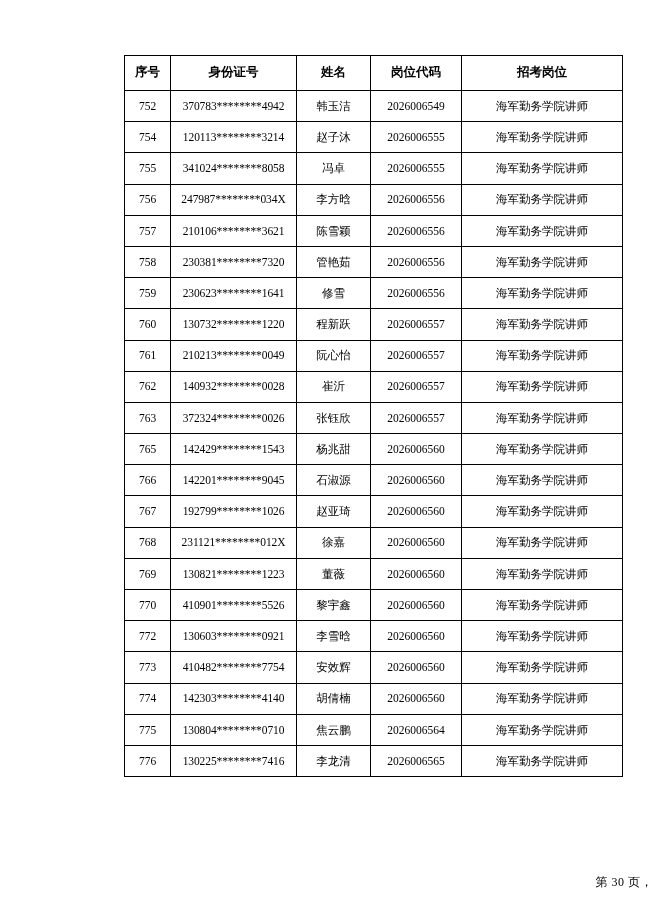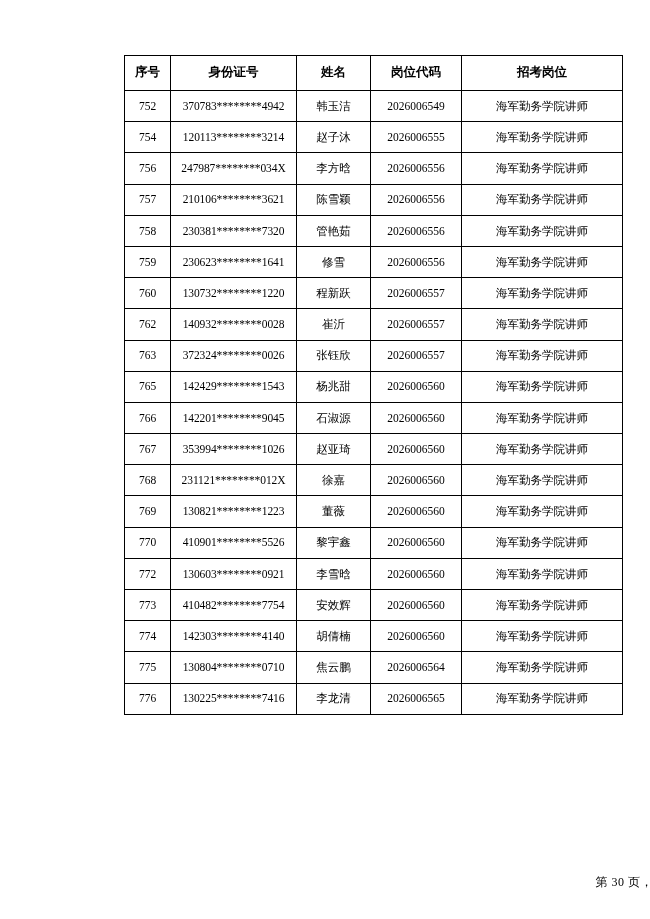--- a/index.html
+++ b/index.html
@@ -101,20 +101,27 @@
           <td class="post">海军勤务学院讲师</td>
         </tr>
         <tr>
           <td class="seq">754</td>
           <td class="idnum">120113********3214</td>
           <td class="name">赵子沐</td>
           <td class="code">2026006555</td>
           <td class="post">海军勤务学院讲师</td>
         </tr>
         <tr>
+          <td class="seq">755</td>
+          <td class="idnum">341024********8058</td>
+          <td class="name">冯卓</td>
+          <td class="code">2026006555</td>
+          <td class="post">海军勤务学院讲师</td>
+        </tr>
+        <tr>
           <td class="seq">756</td>
           <td class="idnum">247987********034X</td>
           <td class="name">李方晗</td>
           <td class="code">2026006556</td>
           <td class="post">海军勤务学院讲师</td>
         </tr>
         <tr>
           <td class="seq">757</td>
           <td class="idnum">210106********3621</td>
           <td class="name">陈雪颖</td>
@@ -136,20 +143,27 @@
           <td class="post">海军勤务学院讲师</td>
         </tr>
         <tr>
           <td class="seq">760</td>
           <td class="idnum">130732********1220</td>
           <td class="name">程新跃</td>
           <td class="code">2026006557</td>
           <td class="post">海军勤务学院讲师</td>
         </tr>
         <tr>
+          <td class="seq">761</td>
+          <td class="idnum">210213********0049</td>
+          <td class="name">阮心怡</td>
+          <td class="code">2026006557</td>
+          <td class="post">海军勤务学院讲师</td>
+        </tr>
+        <tr>
           <td class="seq">762</td>
           <td class="idnum">140932********0028</td>
           <td class="name">崔沂</td>
           <td class="code">2026006557</td>
           <td class="post">海军勤务学院讲师</td>
         </tr>
         <tr>
           <td class="seq">763</td>
           <td class="idnum">372324********0026</td>
           <td class="name">张钰欣</td>
@@ -165,21 +179,21 @@
         </tr>
         <tr>
           <td class="seq">766</td>
           <td class="idnum">142201********9045</td>
           <td class="name">石淑源</td>
           <td class="code">2026006560</td>
           <td class="post">海军勤务学院讲师</td>
         </tr>
         <tr>
           <td class="seq">767</td>
-          <td class="idnum">353994********1026</td>
+          <td class="idnum">192799********1026</td>
           <td class="name">赵亚琦</td>
           <td class="code">2026006560</td>
           <td class="post">海军勤务学院讲师</td>
         </tr>
         <tr>
           <td class="seq">768</td>
           <td class="idnum">231121********012X</td>
           <td class="name">徐嘉</td>
           <td class="code">2026006560</td>
           <td class="post">海军勤务学院讲师</td>

